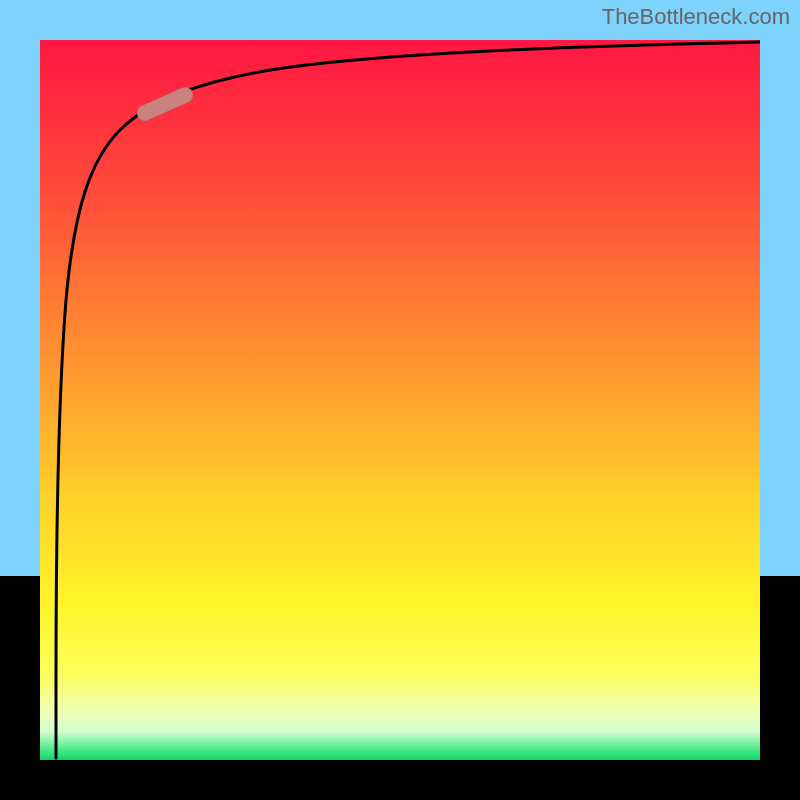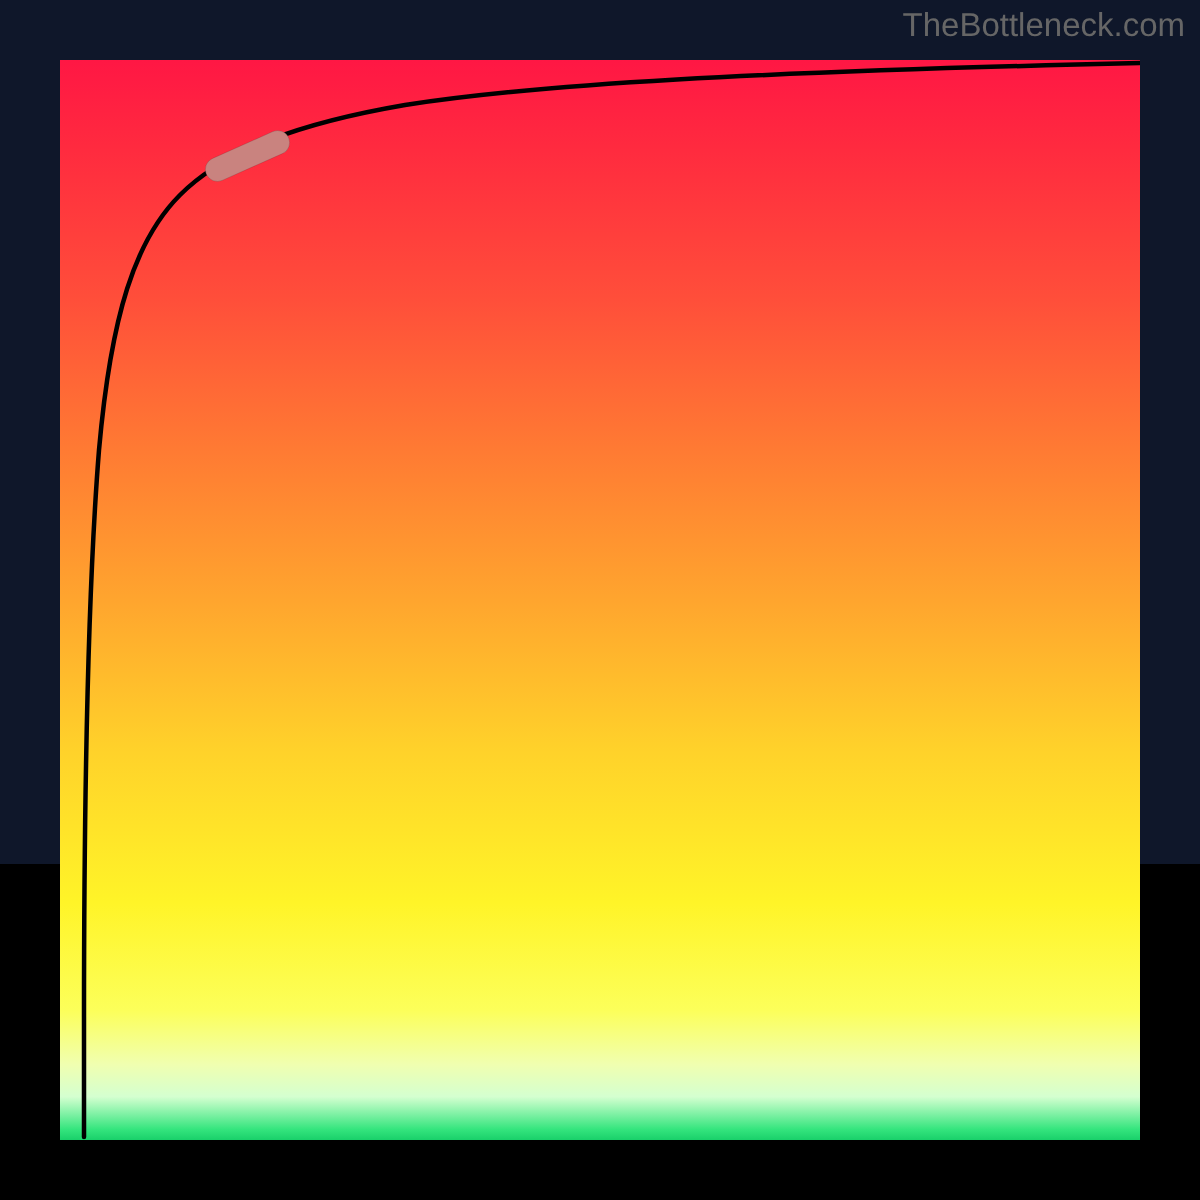--- a/index.html
+++ b/index.html
@@ -8,21 +8,21 @@
     width: 800px;
     height: 800px;
     background: #000;
     overflow: hidden;
     font-family: Arial, Helvetica, sans-serif;
   }
   .frame {
     position: relative;
     width: 800px;
     height: 576px;
-    background: #0f172a;
+    background: #7dd3fc;
   }
   .attribution {
     position: absolute;
     top: 4px;
     right: 10px;
     color: #666666;
     font-size: 22px;
     font-weight: 400;
     letter-spacing: 0px;
     z-index: 10;

